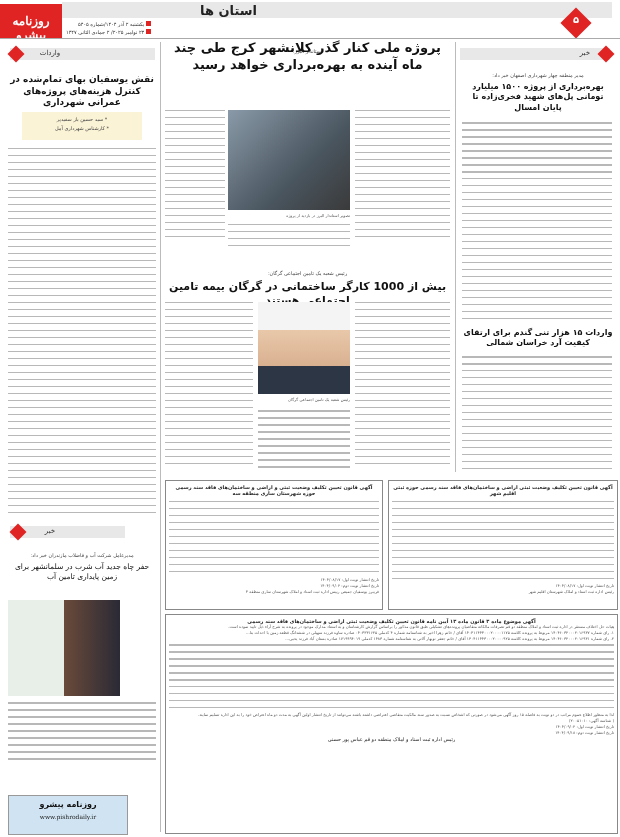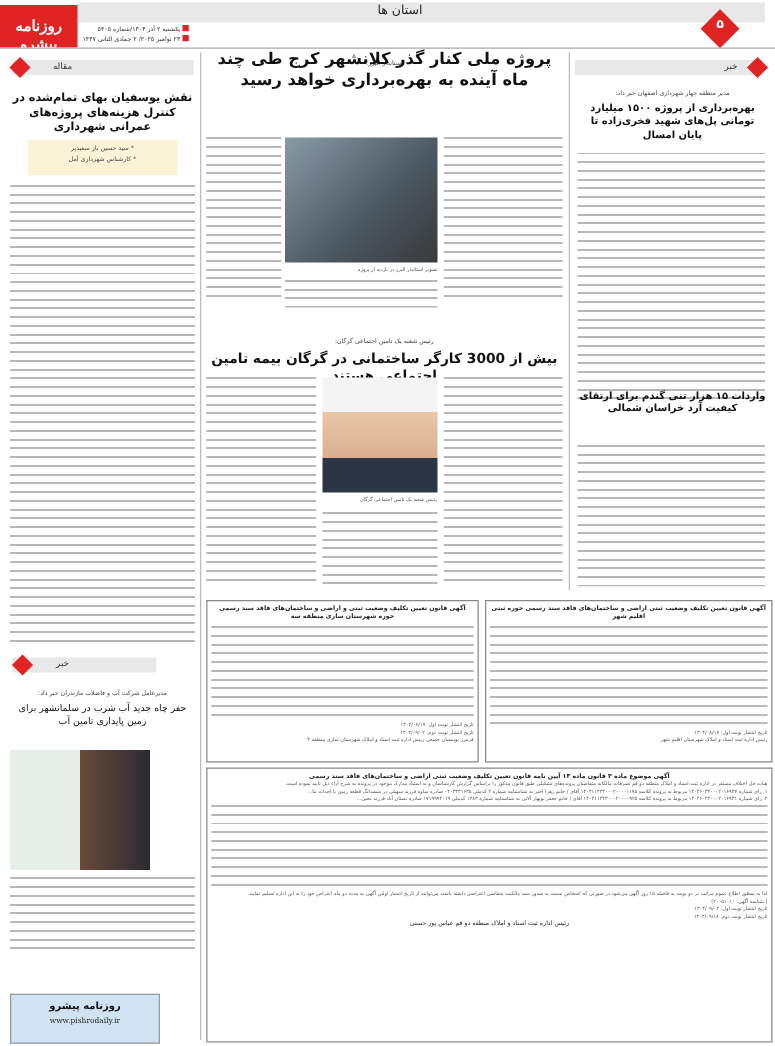--- a/index.html
+++ b/index.html
@@ -1,19 +1,19 @@
 <!DOCTYPE html>
 <html><head>
 <meta charset="utf-8">
 <style>
 *{box-sizing:border-box;margin:0;padding:0}
 body{width:620px;height:837px;background:#fff;font-family:"DejaVu Sans",sans-serif;color:#222;position:relative;overflow:hidden;direction:rtl}
 .abs{position:absolute}
 .hdr-bar{left:62px;top:2px;width:550px;height:16px;background:#e8e8e8}
-.hdr-title{left:200px;top:3px;width:240px;text-align:center;font-size:10px;font-weight:normal;color:#222}
+.hdr-title{left:200px;top:3px;width:240px;text-align:left;font-size:13px;font-weight:bold;color:#222}
 .page-num{left:565px;top:12px;width:22px;height:22px;background:#e02424;transform:rotate(45deg)}
 .page-num-txt{left:565px;top:14px;width:22px;text-align:center;color:#fff;font-size:10px;font-weight:bold}
 .logo{left:0;top:4px;width:62px;height:34px;background:#e02424;color:#fff;font-family:"DejaVu Serif",serif;font-weight:bold;font-size:12px;text-align:center;padding-top:10px}
 .date{left:66px;top:20px;font-size:5px;color:#333;line-height:8px}
 .date .sq{display:inline-block;width:5px;height:5px;background:#e02424;margin-left:2px}
 .rule{left:0;top:38px;width:620px;height:1px;background:#aaa}
 .vline{width:1px;background:#bbb}
 .sect-hdr{height:12px;background:#e8e8e8}
 .sect-icon{width:12px;height:12px;background:#e02424;transform:rotate(45deg)}
 .sect-lbl{font-size:7px;color:#333}
@@ -42,42 +42,42 @@
 
 <div class="abs vline" style="left:455px;top:42px;height:430px"></div>
 <div class="abs vline" style="left:160px;top:42px;height:790px"></div>
 
 <div class="abs sect-hdr" style="left:460px;top:48px;width:150px"></div>
 <div class="abs sect-icon" style="left:600px;top:48px"></div>
 <div class="abs sect-lbl" style="left:540px;top:49px;width:50px;text-align:right">خبر</div>
 <div class="abs kicker" style="left:462px;top:72px;width:152px">مدیر منطقه چهار شهرداری اصفهان خبر داد:</div>
 <div class="abs hl" style="left:462px;top:82px;width:152px;font-size:8px">بهره‌برداری از پروژه ۱۵۰۰ میلیارد تومانی پل‌های شهید فخری‌زاده تا پایان امسال</div>
 <div class="abs body txt-lines" style="left:462px;top:120px;width:150px;height:200px"><span style="opacity:0">مدیر منطقه چهار شهرداری اصفهان از بهره‌برداری از پروژه ۱۵۰۰ میلیارد تومانی پل‌های شهید فخری‌زاده تا پایان سال جاری خبر داد. به گزارش پورتال اطلاع رسانی شهرداری اصفهان، حمید عطارزادگان با اشاره به برخی از پروژه‌های کلان منطقه ۴ همچون پل‌های...</span></div>
-<div class="abs hl" style="left:462px;top:312px;width:152px;font-size:8px">واردات ۱۵ هزار تنی گندم برای ارتقای کیفیت آرد خراسان شمالی</div>
+<div class="abs hl" style="left:462px;top:328px;width:152px;font-size:8px">واردات ۱۵ هزار تنی گندم برای ارتقای کیفیت آرد خراسان شمالی</div>
 <div class="abs body txt-lines" style="left:462px;top:354px;width:150px;height:115px"><span style="opacity:0">مدیر کل غله و خدمات بازرگانی خراسان شمالی گفت: برای حفظ کیفیت آرد از گندم‌های ذخیره شده در سیلوها و مراکز ذخیره سال گذشته استفاده می‌شود و گندم‌های وارداتی نیز با گندم‌های استان ترکیب می‌شوند تا سطح کیفی آرد به حد مطلوب برسد...</span></div>
 
 <div class="abs kicker" style="left:165px;top:48px;width:285px">استاندار البرز:</div>
 <div class="abs hl" style="left:165px;top:40px;width:285px;font-size:13px">پروژه ملی کنار گذر کلانشهر کرج طی چند ماه آینده به بهره‌برداری خواهد رسید</div>
 <div class="abs body txt-lines" style="left:355px;top:108px;width:95px;height:130px"><span style="opacity:0">استاندار البرز گفت: پروژه پل B1 و کنارگذر مربوطه به‌عنوان یکی از طرح‌های شاخص ملی در استان مراحل پایانی خود را سپری می‌کند.</span></div>
 <div class="abs photo" style="left:228px;top:110px;width:122px;height:100px"></div>
 <div class="abs body" style="left:228px;top:212px;width:122px;font-size:4px">تصویر استاندار البرز در بازدید از پروژه</div>
 <div class="abs body txt-lines" style="left:165px;top:108px;width:60px;height:130px"></div>
 <div class="abs body txt-lines" style="left:228px;top:222px;width:122px;height:24px"></div>
 
 <div class="abs kicker" style="left:165px;top:270px;width:285px">رئیس شعبه یک تامین اجتماعی گرگان:</div>
-<div class="abs hl" style="left:165px;top:280px;width:285px;font-size:11px">بیش از 3000 کارگر ساختمانی در گرگان بیمه تامین اجتماعی هستند</div>
+<div class="abs hl" style="left:165px;top:280px;width:285px;font-size:11px">بیش از 1000 کارگر ساختمانی در گرگان بیمه تامین اجتماعی هستند</div>
 <div class="abs body txt-lines" style="left:355px;top:300px;width:95px;height:168px"><span style="opacity:0">رئیس شعبه یک تامین اجتماعی گرگان گفت: بیش از سه هزار کارگر ساختمانی در این شهرستان تحت پوشش بیمه تامین اجتماعی قرار دارند.</span></div>
 <div class="abs" style="left:258px;top:302px;width:92px;height:92px;background:linear-gradient(#f4f4f4 0,#f4f4f4 30%,#e9c8aa 30%,#d8b090 70%,#2d3644 70%)"></div>
 <div class="abs body" style="left:258px;top:396px;width:92px;font-size:4px">رئیس شعبه یک تامین اجتماعی گرگان</div>
 <div class="abs body txt-lines" style="left:165px;top:300px;width:88px;height:168px"></div>
 <div class="abs body txt-lines" style="left:258px;top:408px;width:92px;height:60px"></div>
 
 <div class="abs sect-hdr" style="left:10px;top:48px;width:145px"></div>
 <div class="abs sect-icon" style="left:10px;top:48px"></div>
-<div class="abs sect-lbl" style="left:30px;top:49px;width:40px;text-align:center">مقاله</div>
+<div class="abs sect-lbl" style="left:30px;top:49px;width:40px;text-align:center">واردات</div>
 <div class="abs hl" style="left:8px;top:74px;width:148px;font-size:9px">نقش یوسفیان بهای تمام‌شده در کنترل هزینه‌های پروژه‌های عمرانی شهرداری</div>
 <div class="abs" style="left:22px;top:112px;width:120px;height:28px;background:#fbf3d6">
   <div class="kicker" style="margin-top:4px">* سید حسین باز سفیدپر</div>
   <div class="kicker" style="margin-top:3px">* کارشناس شهرداری آمل</div>
 </div>
 <div class="abs body txt-lines" style="left:8px;top:146px;width:148px;height:370px"><span style="opacity:0">پروژه‌های عمرانی شهرداری از جمله ساخت و نگهداری خیابان‌ها، پل‌ها، پارک‌ها و سایر زیرساخت‌های شهری، بخش عمده‌ای از بودجه سالانه را مصرف می‌کنند...</span></div>
 <div class="abs sect-hdr" style="left:10px;top:526px;width:115px"></div>
 <div class="abs sect-icon" style="left:12px;top:526px"></div>
 <div class="abs sect-lbl" style="left:30px;top:527px;width:40px;text-align:center">خبر</div>
 <div class="abs kicker" style="left:8px;top:552px;width:148px">مدیرعامل شرکت آب و فاضلاب مازندران خبر داد:</div>

